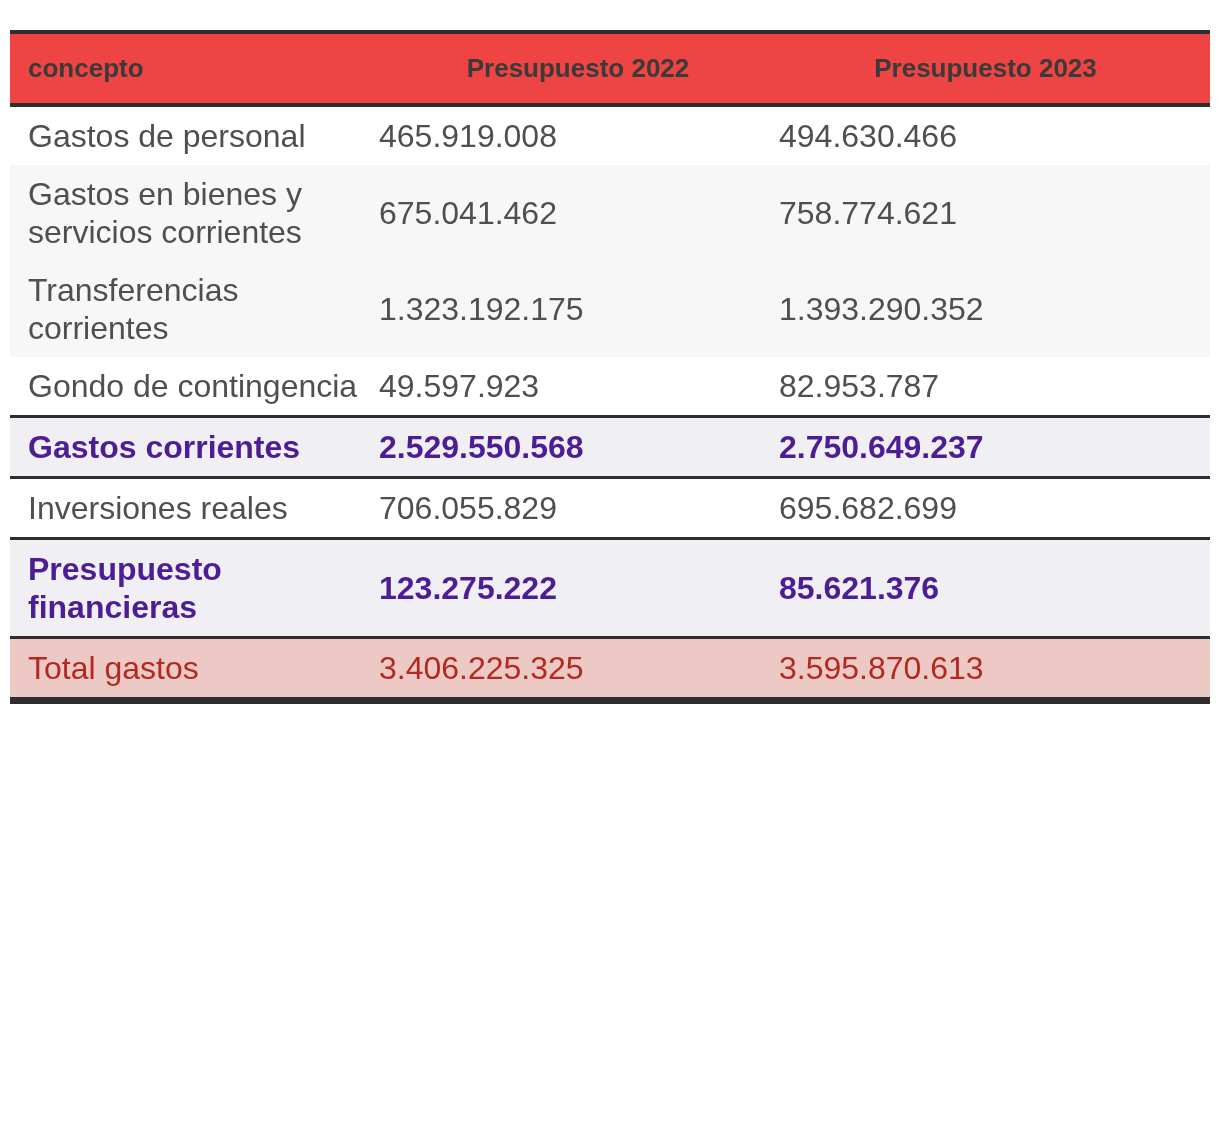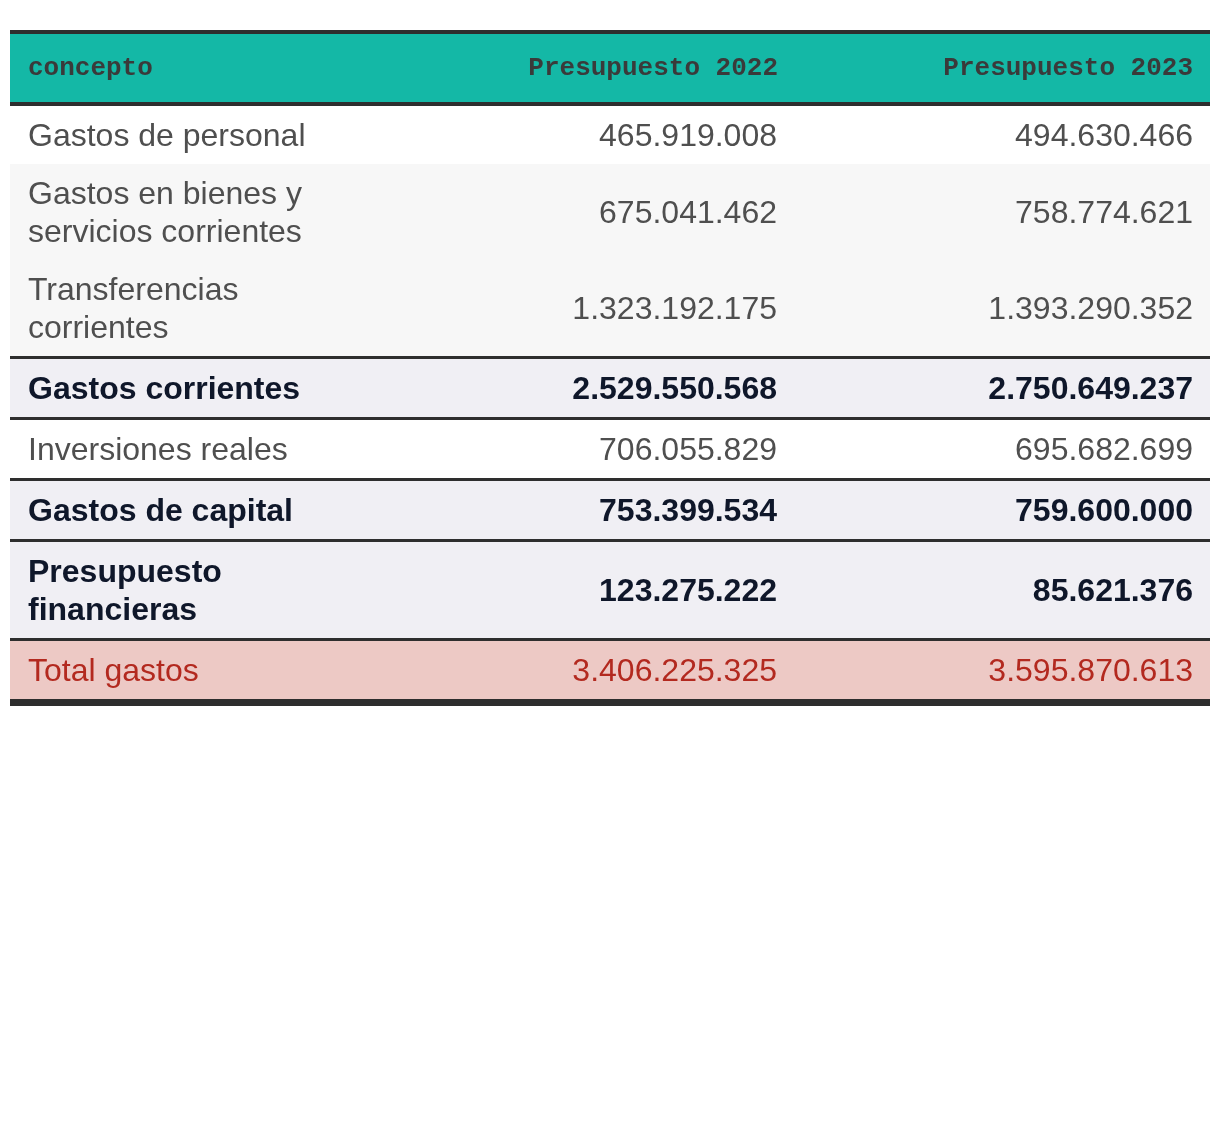--- a/index.html
+++ b/index.html
@@ -22,49 +22,47 @@
   col.c-2022    { width: 400px; }
   col.c-2023    { width: 432px; }
 
   thead th {
     font-size: 26px;
     font-weight: bold;
     color: #3a3a3a;
     padding: 19px 0;
     border-top: 4px solid #2e2e2e;
     border-bottom: 4px solid #2e2e2e;
-    background: #14b8a6;
-    font-family: Liberation Mono, monospace;
+    background: #ef4444;
   }
   th.concept, td.concept {
     text-align: left;
     padding-left: 18px;
   }
   th.num, td.num {
-    text-align: right;
   }
   th.y2023, td.y2023 {
     padding-right: 17px;
   }
 
   tbody td {
     font-size: 32px;
     color: #4f4f4f;
     line-height: 38px;
     padding-top: 10px;
     padding-bottom: 10px;
     background: #ffffff;
   }
   tr.alt td {
     background: #f7f7f7;
   }
   tr.subtotal td {
     background: #f0eff4;
     font-weight: bold;
-    color: #0f172a;
+    color: #4c1d95;
     border-top: 3px solid #2e2e2e;
     border-bottom: 3px solid #2e2e2e;
   }
   tr.total td {
     background: #edc9c5;
     font-weight: normal;
     color: #b3291f;
     border-top: 3px solid #2e2e2e;
     border-bottom: 7px solid #2e2e2e;
   }
@@ -96,34 +94,34 @@
       <tr class="alt">
         <td class="concept"><span>Gastos en bienes y</span><span class="l2">servicios corrientes</span></td>
         <td class="num y2022">675.041.462</td>
         <td class="num y2023">758.774.621</td>
       </tr>
       <tr class="alt">
         <td class="concept"><span>Transferencias corrientes</span></td>
         <td class="num y2022">1.323.192.175</td>
         <td class="num y2023">1.393.290.352</td>
       </tr>
+      <tr>
+        <td class="concept"><span>Gondo de contingencia</span></td>
+        <td class="num y2022">49.597.923</td>
+        <td class="num y2023">82.953.787</td>
+      </tr>
       <tr class="subtotal">
         <td class="concept"><span>Gastos corrientes</span></td>
         <td class="num y2022">2.529.550.568</td>
         <td class="num y2023">2.750.649.237</td>
       </tr>
       <tr>
         <td class="concept"><span>Inversiones reales</span></td>
         <td class="num y2022">706.055.829</td>
         <td class="num y2023">695.682.699</td>
-      </tr>
-      <tr class="subtotal">
-        <td class="concept"><span>Gastos de capital</span></td>
-        <td class="num y2022">753.399.534</td>
-        <td class="num y2023">759.600.000</td>
       </tr>
       <tr class="subtotal">
         <td class="concept"><span>Presupuesto</span><span class="l2">financieras</span></td>
         <td class="num y2022">123.275.222</td>
         <td class="num y2023">85.621.376</td>
       </tr>
       <tr class="total">
         <td class="concept"><span>Total gastos</span></td>
         <td class="num y2022">3.406.225.325</td>
         <td class="num y2023">3.595.870.613</td>

